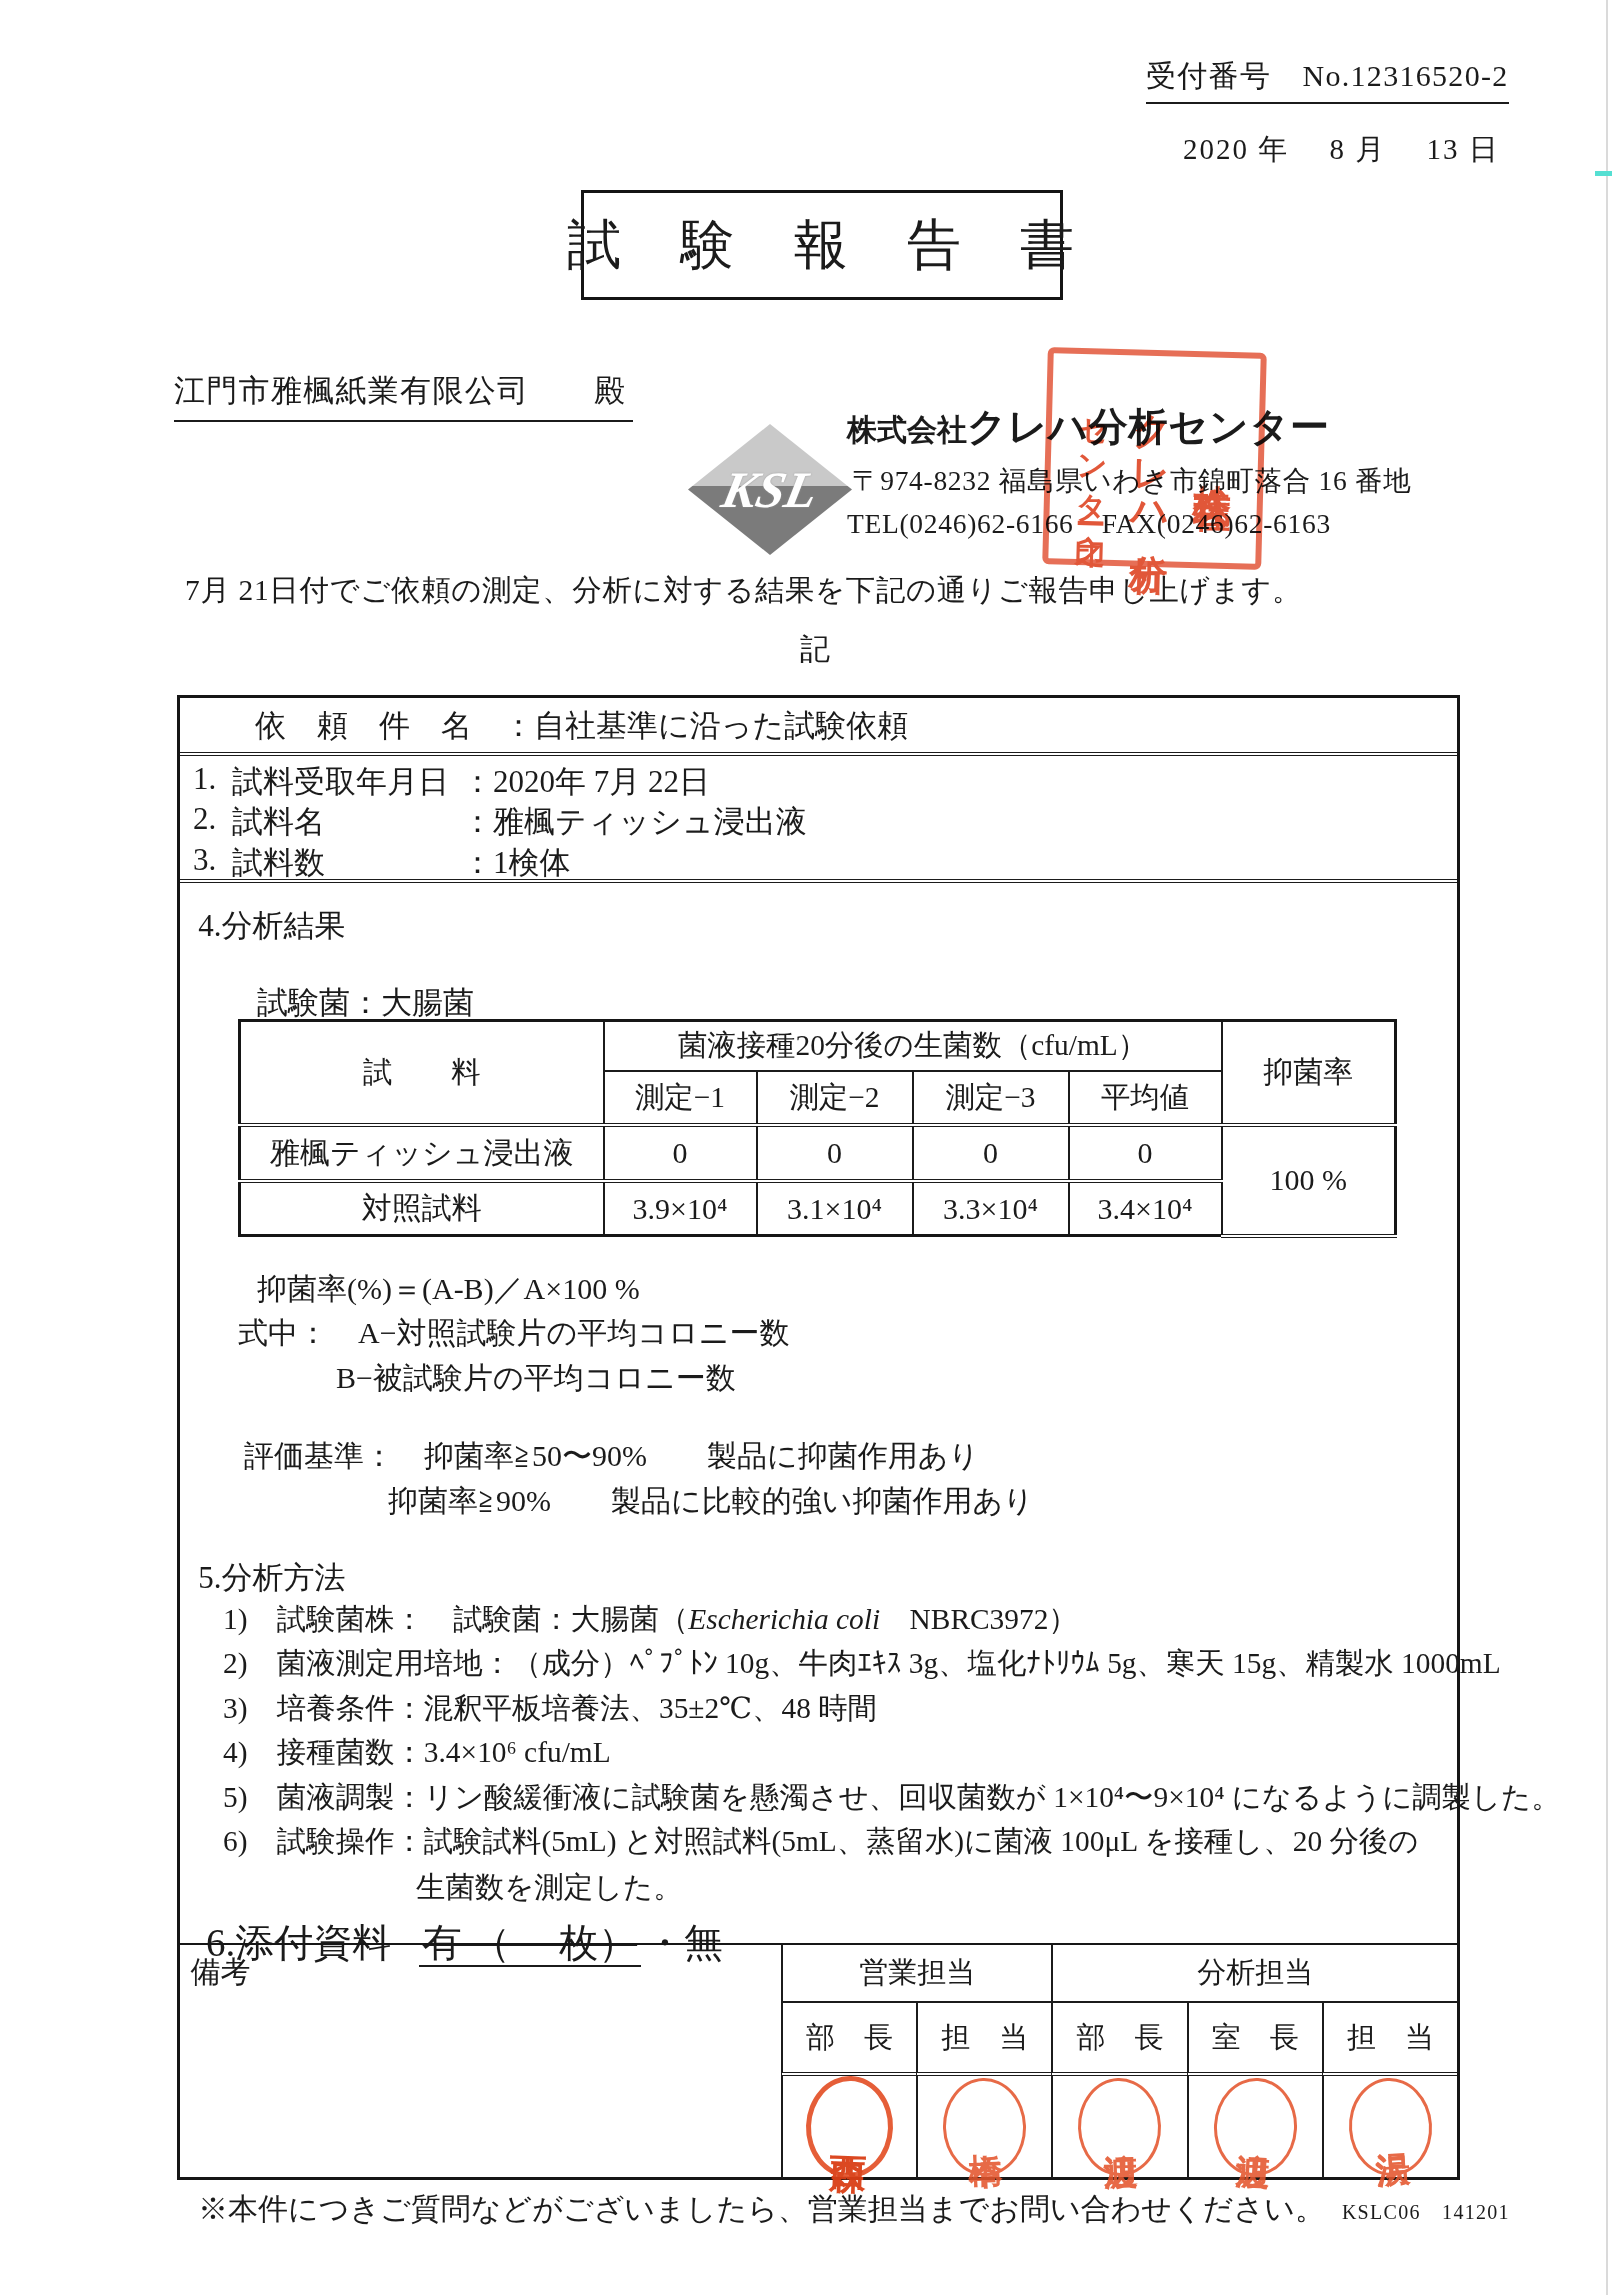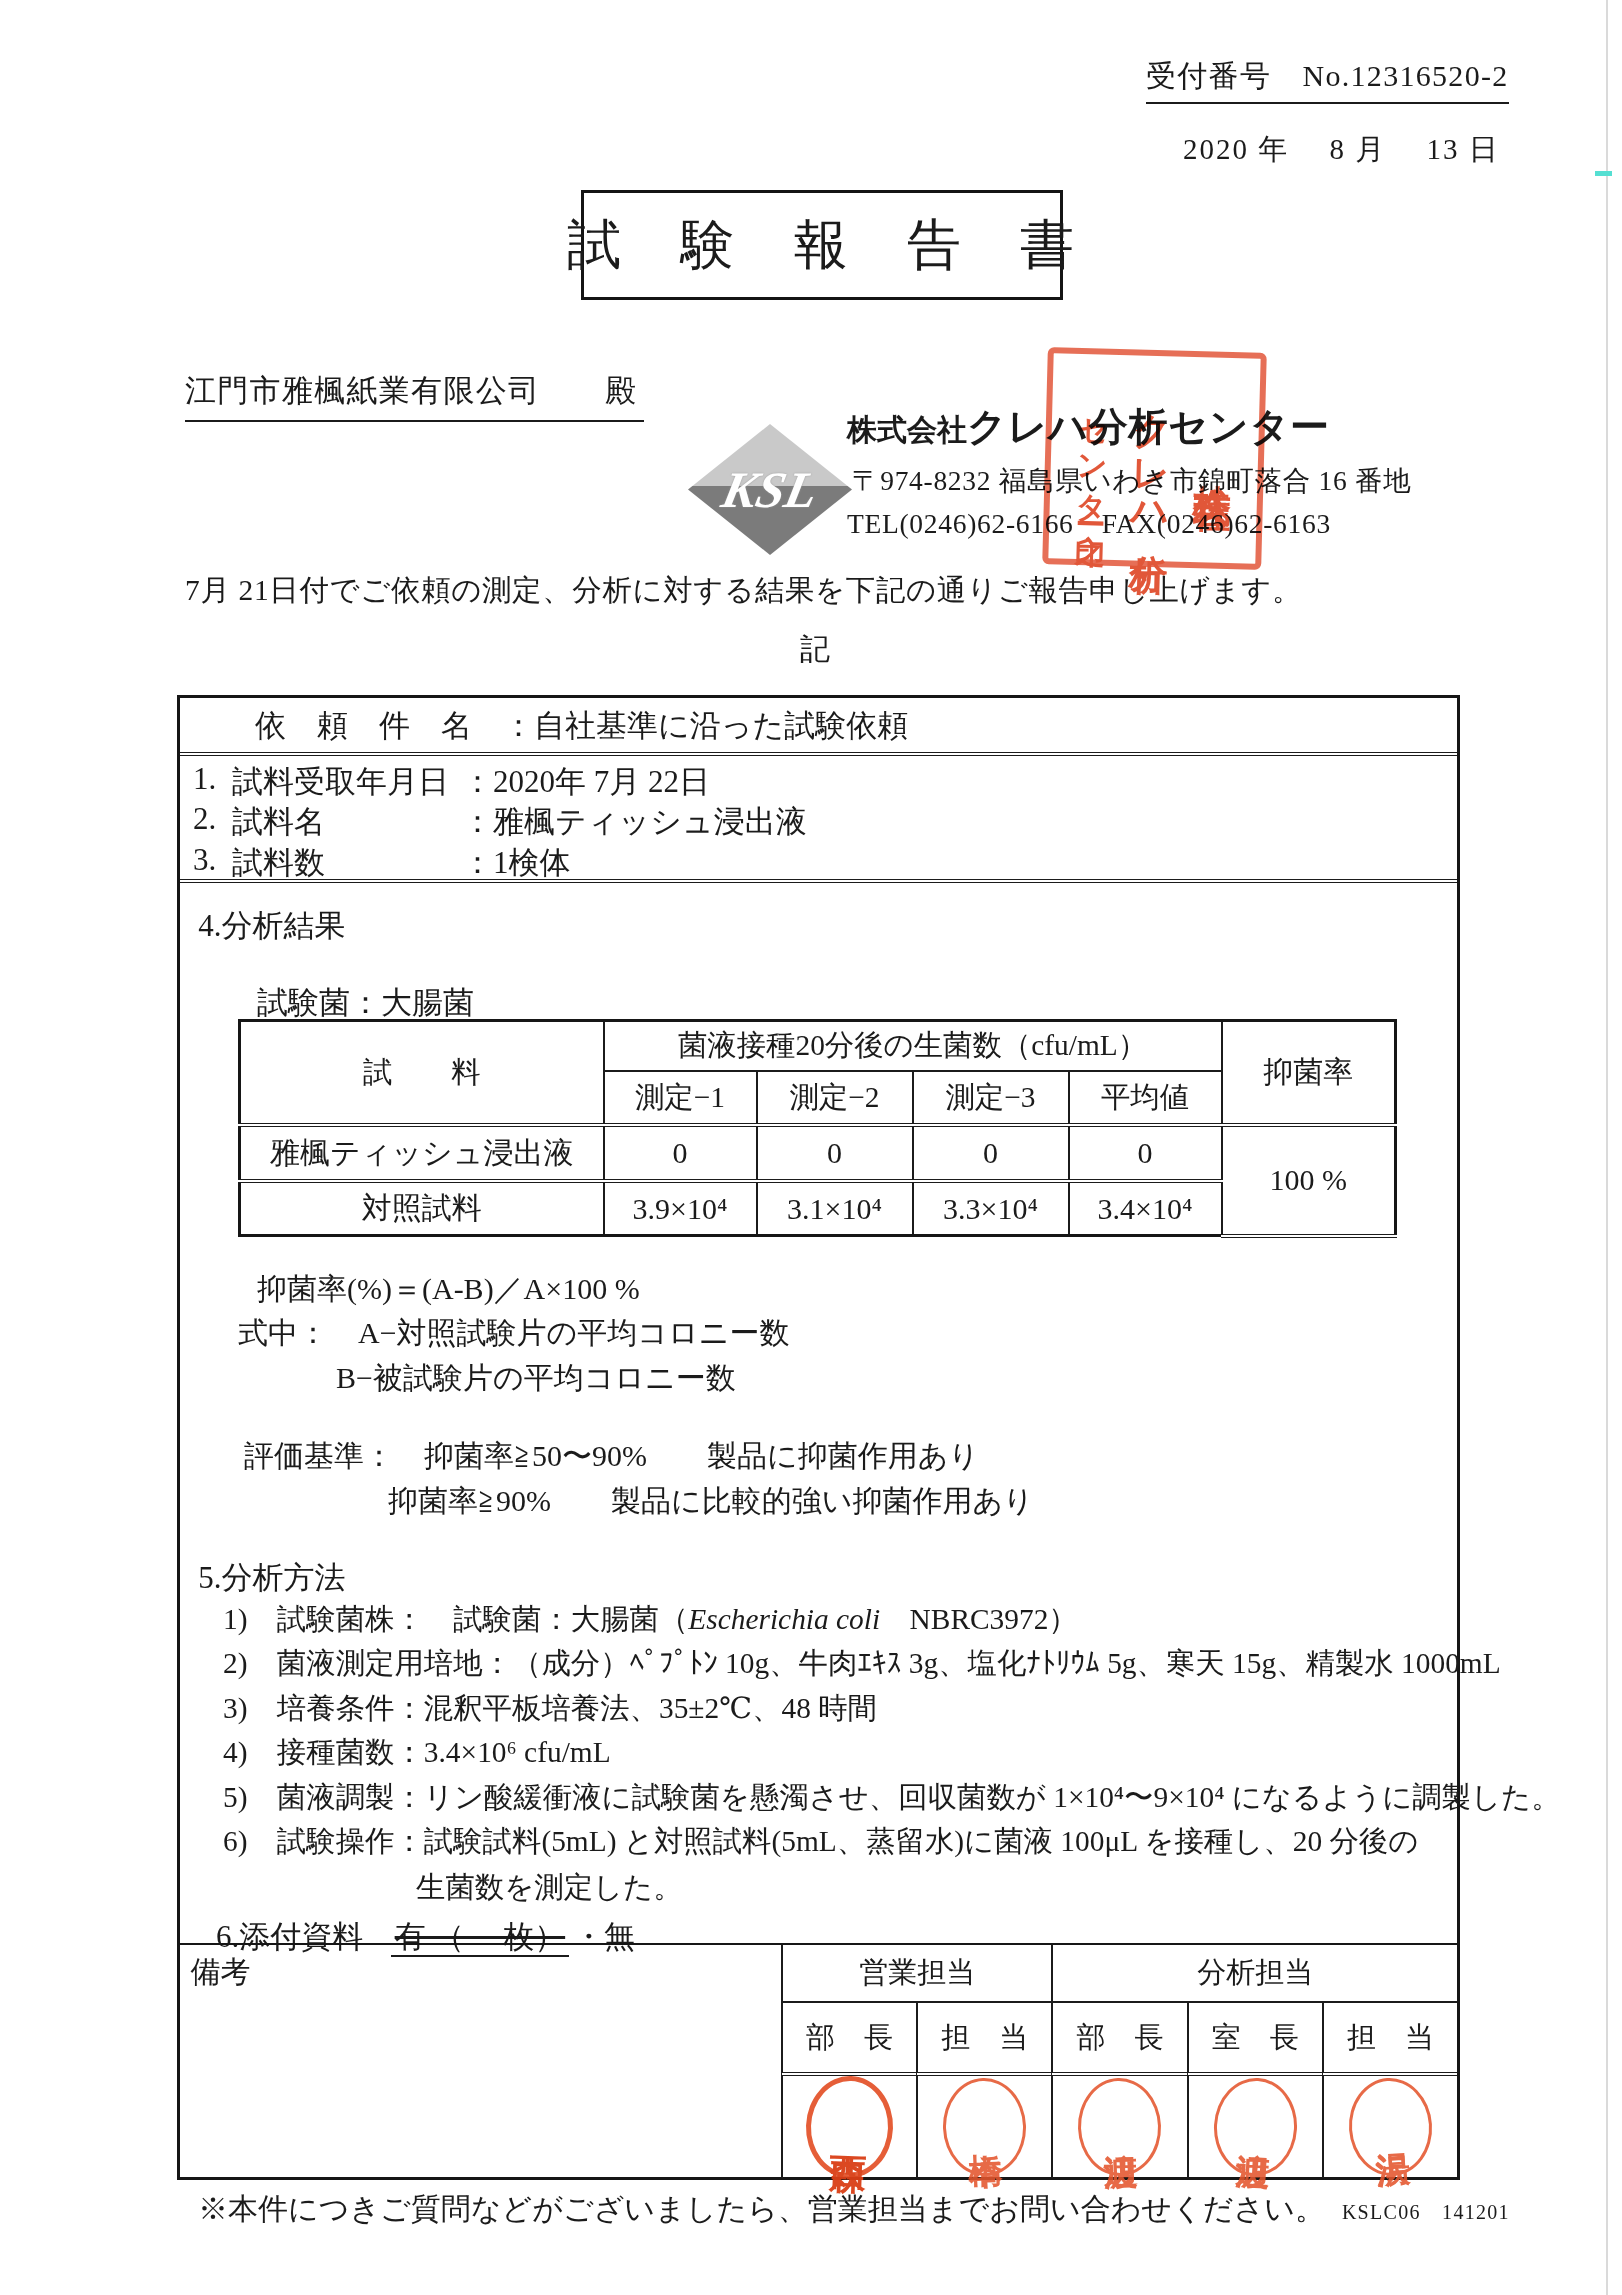--- a/index.html
+++ b/index.html
@@ -7,21 +7,21 @@
     position:relative;width:1623px;height:2295px;background:#ffffff;
     font-family:"Liberation Serif","DejaVu Serif",serif;color:#1b1b1b;overflow:hidden;
   }
   .abs{position:absolute;box-sizing:border-box;white-space:nowrap;}
 
   
   .receipt{left:1146px;top:56px;font-size:30px;letter-spacing:1.3px;border-bottom:2.6px solid #1b1b1b;padding-bottom:5.2px;}
   .date{left:1183px;top:130px;font-size:29px;letter-spacing:2px;}
   .title-box{left:581px;top:190px;width:482px;height:110px;border:3.3px solid #141414;
     display:flex;align-items:center;justify-content:center;font-size:54px;letter-spacing:2.6px;}
-  .addressee{left:185px;top:370px;font-size:31px;letter-spacing:1.3px;border-bottom:2.6px solid #1b1b1b;padding:0 6.5px 7.9px 0;text-align:right;}
+  .addressee{left:174px;top:370px;font-size:31px;letter-spacing:1.3px;border-bottom:2.6px solid #1b1b1b;padding:0 6.5px 7.9px 0;text-align:right;}
 
   
   .logo{left:688px;top:424px;width:164px;height:131px;}
   .logo-diamond{position:absolute;left:0;top:0;width:164px;height:131px;
     clip-path:polygon(50% 0,100% 50%,50% 100%,0 50%);
     background:linear-gradient(180deg,#c9c9c9 0 47%,#7b7b7b 47% 100%);}
   .logo-text{position:absolute;left:0;top:0;width:164px;height:131px;display:flex;align-items:center;justify-content:center;
     color:#ffffff;font-style:italic;font-weight:bold;font-size:51px;transform:skewX(-12deg);
     font-family:"Liberation Serif","DejaVu Serif",serif;text-shadow:0 0 2px #9a9a9a;}
   .co-name{left:847px;top:400px;font-family:"Liberation Sans","DejaVu Sans",sans-serif;font-weight:bold;}
@@ -66,21 +66,21 @@
   .formula{left:77px;top:571px;font-size:30px;}
   .fnote-a{left:58px;top:615px;font-size:30px;}
   .fnote-b{left:156px;top:660px;font-size:30px;}
   .crit1{left:64px;top:738px;font-size:30px;}
   .crit2{left:208px;top:783px;font-size:30px;}
   .s5{left:18.3px;top:859px;}
   .mline{left:43px;font-size:29.4px;}
   .m1{top:902px;}.m2{top:946px;}.m3{top:991px;}.m4{top:1035px;}.m5{top:1080px;}.m6{top:1124px;}
   .m6b{left:236px;top:1170px;font-size:29.4px;}
   .it{font-style:italic;}
-  .s6row{left:36px;top:1218px;font-size:31px;}
+  .s6row{left:26px;top:1218px;font-size:39px;}
   .struck{text-decoration:line-through;text-decoration-thickness:2.6px;border-bottom:2.6px solid #1b1b1b;
     padding:0 3.9px 1.3px 3.9px;margin-left:27.5px;}
   .rest{margin-left:3.9px;}
 
   
   .btable{left:0;right:0;bottom:0;height:234px;border-top:2.6px solid #161616;
     display:grid;grid-template-columns:601px repeat(5,1fr);grid-template-rows:58px 73px 1fr;}
   .btable .cell{box-sizing:border-box;display:flex;align-items:center;justify-content:center;font-size:29px;}
   .bikou{grid-column:1;grid-row:1/4;justify-content:flex-start;align-items:flex-start;
     padding:6.5px 0 0 10.5px;font-size:30px;display:flex;box-sizing:border-box;text-align:center;}

